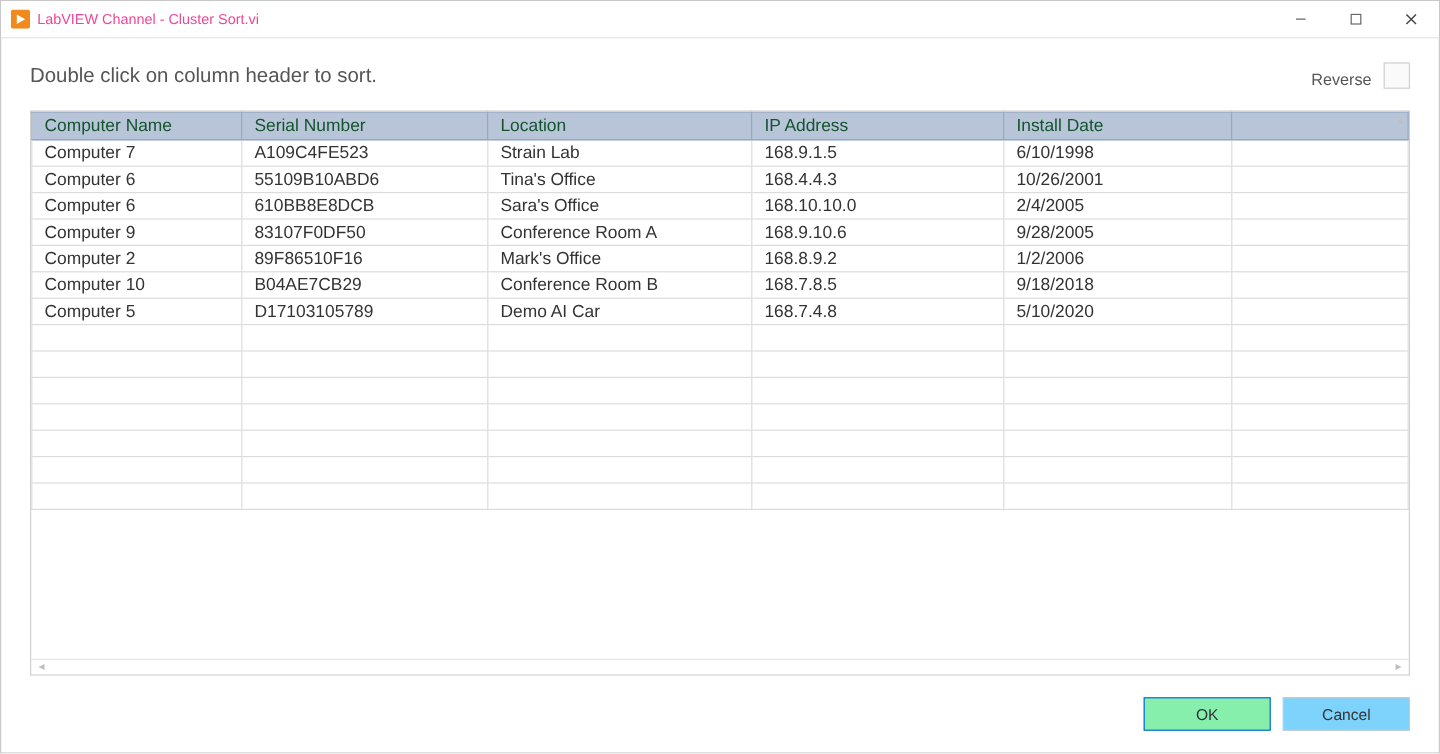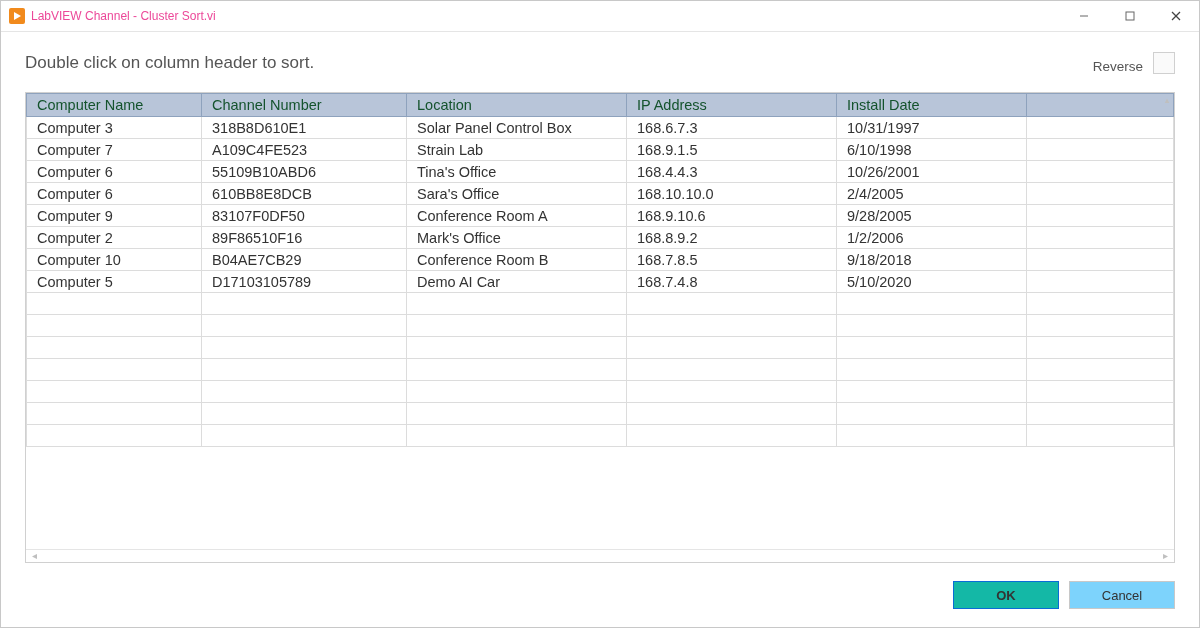--- a/index.html
+++ b/index.html
@@ -177,22 +177,21 @@
     border: 1px solid #c8c8c8;
     background: #7dd3fc;
     font-size: 13px;
     color: #333;
     display: inline-flex;
     align-items: center;
     justify-content: center;
   }
   .btn.primary {
     border: 1.5px solid #0a6cd6;
-    background: #14b8a6;
-    font-weight: bold;
+    background: #86efac;
   }
 </style>
 </head>
 <body>
 
 <div class="window">
 
   <div class="titlebar">
     <span class="app-icon">
       <svg width="16" height="16" viewBox="0 0 16 16">
@@ -238,36 +237,28 @@
             <col class="col-name">
               <col class="col-serial">
               <col class="col-loc">
               <col class="col-ip">
               <col class="col-date">
               <col class="col-extra">
           </colgroup>
           <thead>
             <tr>
               <th>Computer Name</th>
-              <th>Channel Number</th>
+              <th>Serial Number</th>
               <th>Location</th>
               <th>IP Address</th>
               <th>Install Date</th>
               <th></th>
             </tr>
           </thead>
           <tbody id="tbody">
-              <tr>
-                <td>Computer 3</td>
-                <td>318B8D610E1</td>
-                <td>Solar Panel Control Box</td>
-                <td>168.6.7.3</td>
-                <td>10/31/1997</td>
-                <td></td>
-              </tr>
               <tr>
                 <td>Computer 7</td>
                 <td>A109C4FE523</td>
                 <td>Strain Lab</td>
                 <td>168.9.1.5</td>
                 <td>6/10/1998</td>
                 <td></td>
               </tr>
               <tr>
                 <td>Computer 6</td>

